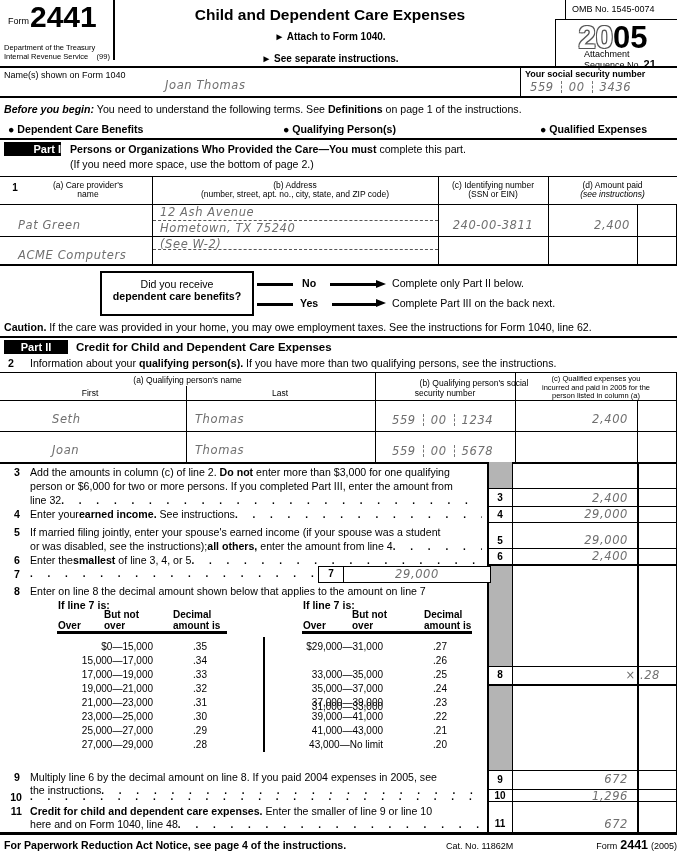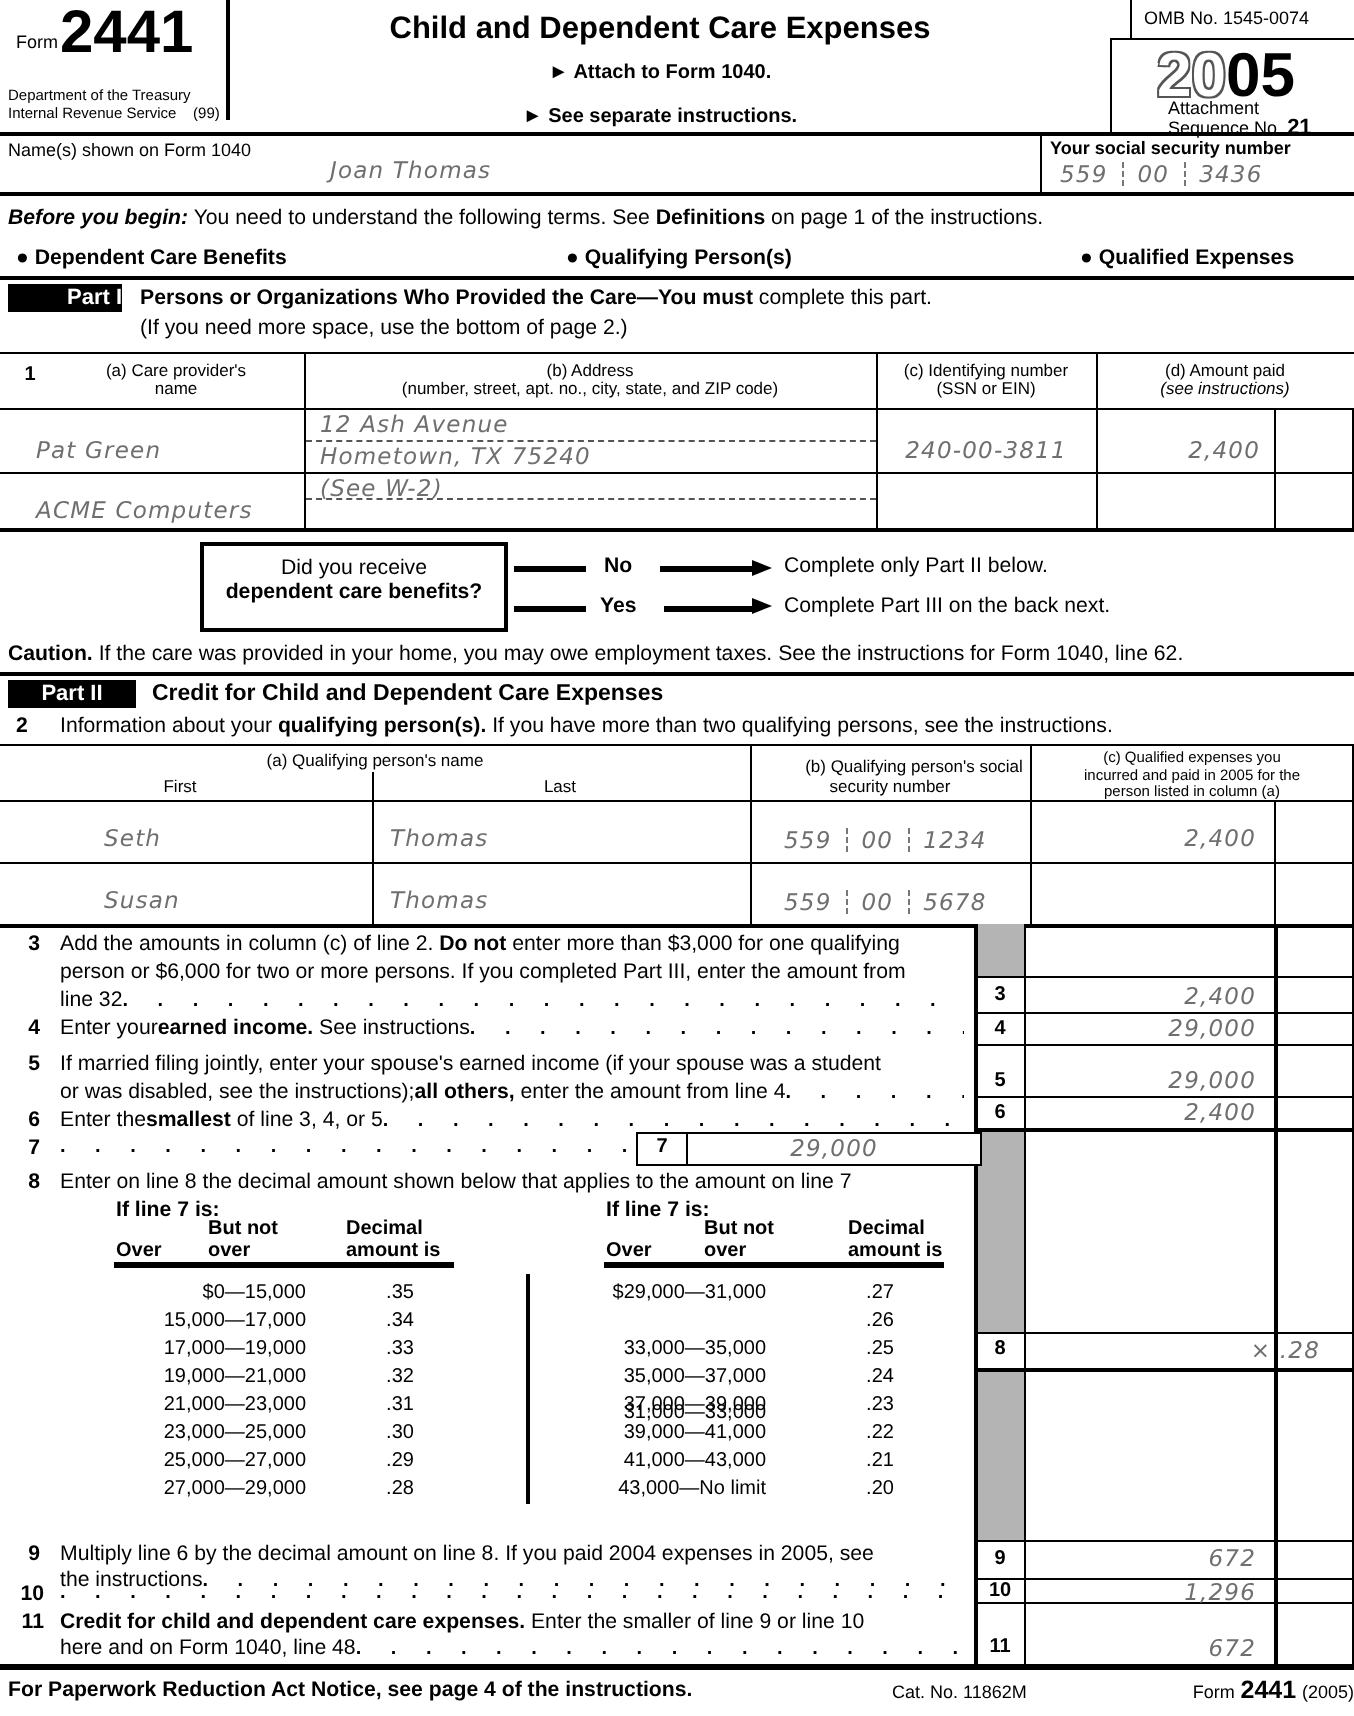--- a/index.html
+++ b/index.html
@@ -144,37 +144,37 @@
 <div class="hl hl15" style="left:0px; top:462px; width:677px;"></div>
 <div class="vl" style="left:186px; top:386px; height:76px;"></div>
 <div class="vl" style="left:375px; top:372px; height:90px;"></div>
 <div class="vl" style="left:515px; top:372px; height:90px;"></div>
 <div class="vl" style="left:637px; top:400px; height:62px;"></div>
 <div class="vl" style="left:676px; top:372px; height:90px;"></div>
 
 <div class="a c t8" style="left:0px; top:376px; width:375px;">(a) Qualifying person's name</div>
 <div class="a c t8" style="left:30px; top:389px; width:120px;">First</div>
 <div class="a c t8" style="left:220px; top:389px; width:120px;">Last</div>
-<div class="a c t8" style="left:375px; top:379px; width:140px;padding-left:24px;">(b) Qualifying person's social</div>
+<div class="a c t8" style="left:392px; top:379px; width:140px;padding-left:24px;">(b) Qualifying person's social</div>
 <div class="a c t8" style="left:375px; top:389px; width:140px;">security number</div>
 <div class="a c t7" style="left:515px; top:375px; width:162px;">(c) Qualified expenses you</div>
 <div class="a c t7" style="left:515px; top:384px; width:162px;">incurred and paid in 2005 for the</div>
 <div class="a c t7" style="left:515px; top:392px; width:162px;">person listed in column (a)</div>
 
 <div class="a hw" style="left:52px; top:412px;">Seth</div>
 <div class="a hw" style="left:195px; top:412px;">Thomas</div>
 <div class="a hw ssn" style="left:392px; top:413px;">
   <span>559</span>
     <span class="ssep"></span>
     <span>00</span>
     <span class="ssep"></span>
     <span>1234</span>
 </div>
 <div class="a hw r" style="left:515px; top:412px; width:113px;">2,400</div>
-<div class="a hw" style="left:52px; top:443px;">Susan</div>
+<div class="a hw" style="left:52px; top:443px;">Joan</div>
 <div class="a hw" style="left:195px; top:443px;">Thomas</div>
 <div class="a hw ssn" style="left:392px; top:444px;">
   <span>559</span>
     <span class="ssep"></span>
     <span>00</span>
     <span class="ssep"></span>
     <span>5678</span>
 </div>
 
 <div class="gray" style="left:488px; top:462px; width:23.5px; height:26px;"></div>

